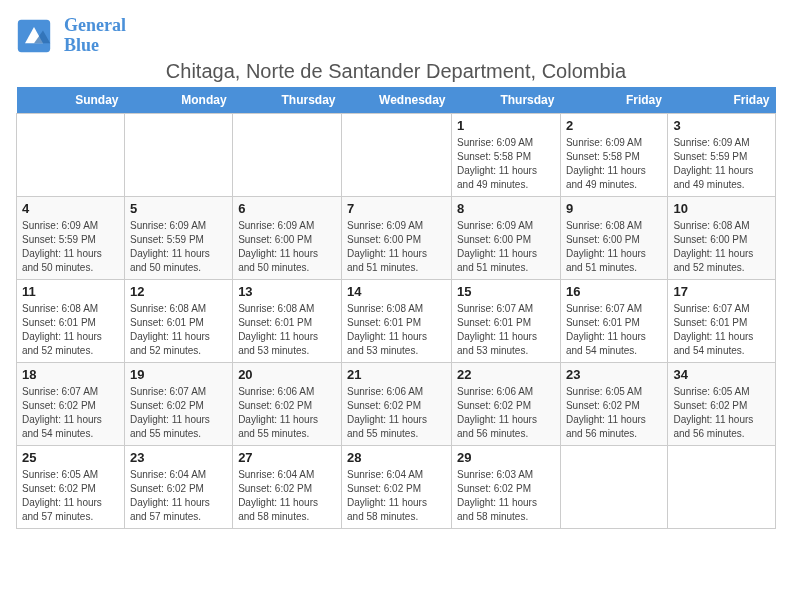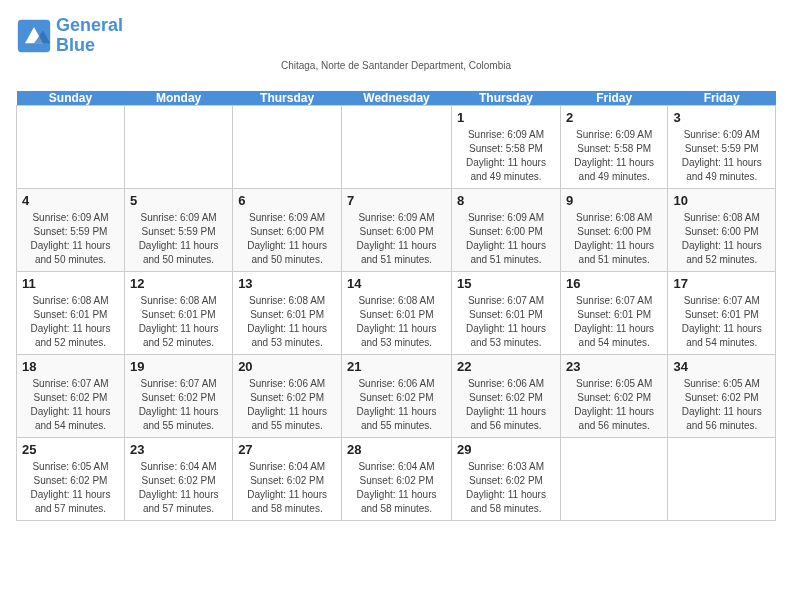--- a/index.html
+++ b/index.html
@@ -12,21 +12,22 @@
     }
     .header-top {
       display: flex;
       align-items: flex-start;
       justify-content: space-between;
       margin-bottom: 4px;
     }
     .logo {
       display: flex;
       align-items: center;
-      gap: 4px;
+      gap: 12px;
+      font-family: Liberation Serif, serif;
     }
     .logo-text {
       font-size: 18px;
       font-weight: bold;
       color: #333;
       line-height: 1.1;
     }
     .logo-text span {
       color: #4a90d9;
     }
@@ -36,35 +37,35 @@
     }
     .title-block {
       text-align: right;
     }
     .main-title {
       font-size: 36px;
       font-weight: bold;
       color: #333;
     }
     .subtitle {
-      font-size: 10px;
+      font-size: 20px;
       color: #555;
       text-align: center;
-      margin-bottom: 20px;
+      margin-bottom: 4px;
     }
     table {
       width: 100%;
       border-collapse: collapse;
       font-size: 11px;
     }
     thead tr th {
       background-color: #4a90d9;
       color: #fff;
-      text-align: center;
-      padding: 0 6px;
+      text-align: right;
+      padding: 6px 6px;
       font-size: 12px;
       font-weight: bold;
     }
     tbody tr td {
       border: 1px solid #ccc;
       vertical-align: top;
       padding: 4px 5px;
       width: 113px;
       min-height: 80px;
       color: #333;
@@ -76,21 +77,20 @@
     .day-num {
       font-size: 13px;
       font-weight: bold;
       margin-bottom: 3px;
       color: #222;
     }
     .day-info {
       font-size: 10px;
       color: #444;
       line-height: 1.4;
-      text-align: center;
     }
     .empty-cell {
       background: #fff !important;
     }
   </style>
 </head>
 <body>
 
 <div class="header-top">
   <div class="logo">

